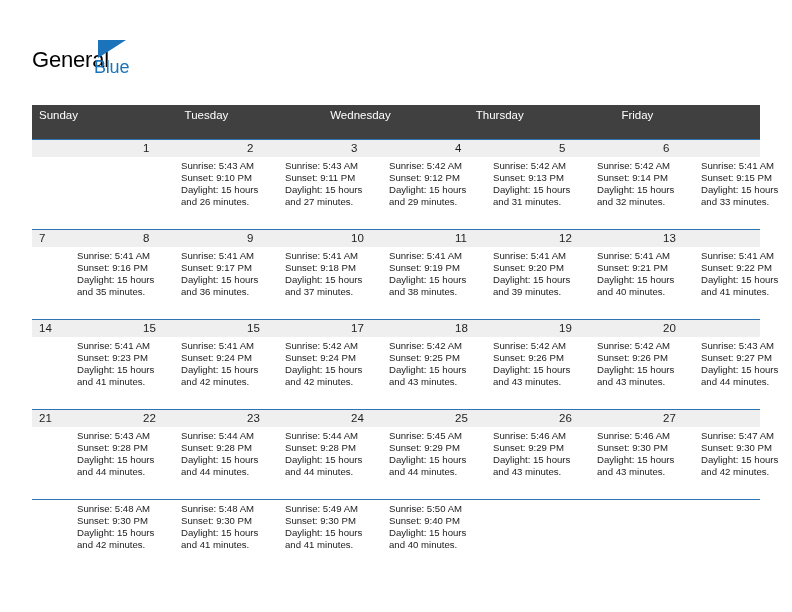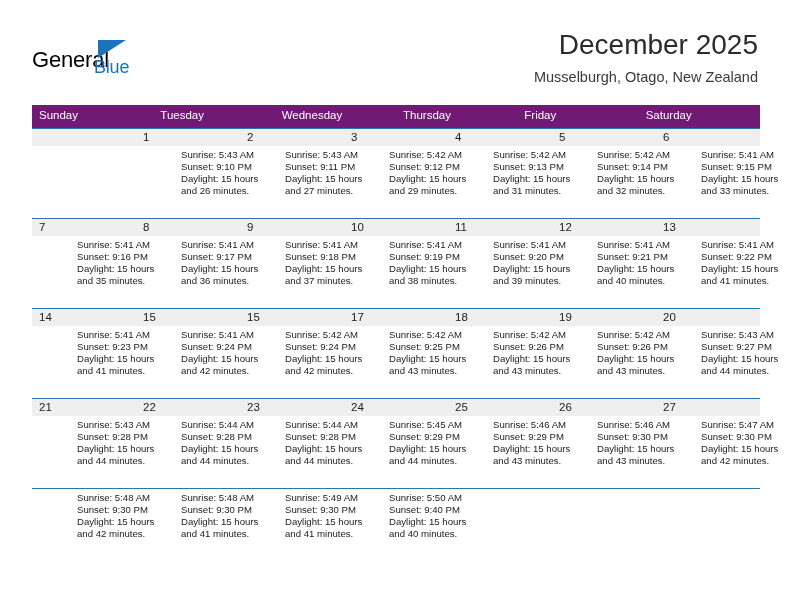--- a/index.html
+++ b/index.html
@@ -88,22 +88,22 @@
   
   .calendar {
     position: absolute;
     left: 32px;
     top: 105px;
     width: 728px;
   }
   .weekday-row {
     display: flex;
     width: 728px;
-    height: 23px;
-    background: #701a75;
+    height: 34px;
+    background: #404040;
   }
   .weekday {
     flex: 1 1 0;
     color: #ffffff;
     font-size: 11.5px;
     line-height: 21px;
     padding-left: 7px;
     box-sizing: border-box;
     overflow: hidden;
     white-space: nowrap;
@@ -160,36 +160,31 @@
 <div class="page">
 
   <div class="header">
 
     <div class="logo">
       <span class="logo-general">General</span>
       <span class="logo-tri"></span>
       <span class="logo-blue">Blue</span>
     </div>
 
-    <div class="title-block">
-      <div class="title">December 2025</div>
-      <div class="subtitle">Musselburgh, Otago, New Zealand</div>
-    </div>
 
   </div>
 
   <div class="calendar">
 
     <div class="weekday-row">
       <div class="weekday">Sunday</div>
       <div class="weekday">Tuesday</div>
       <div class="weekday">Wednesday</div>
       <div class="weekday">Thursday</div>
       <div class="weekday">Friday</div>
-      <div class="weekday">Saturday</div>
     </div>
 
     <div class="week">
       <div class="week-numbers">
         <div class="daynum"></div>
         <div class="daynum">1</div>
         <div class="daynum">2</div>
         <div class="daynum">3</div>
         <div class="daynum">4</div>
         <div class="daynum">5</div>

